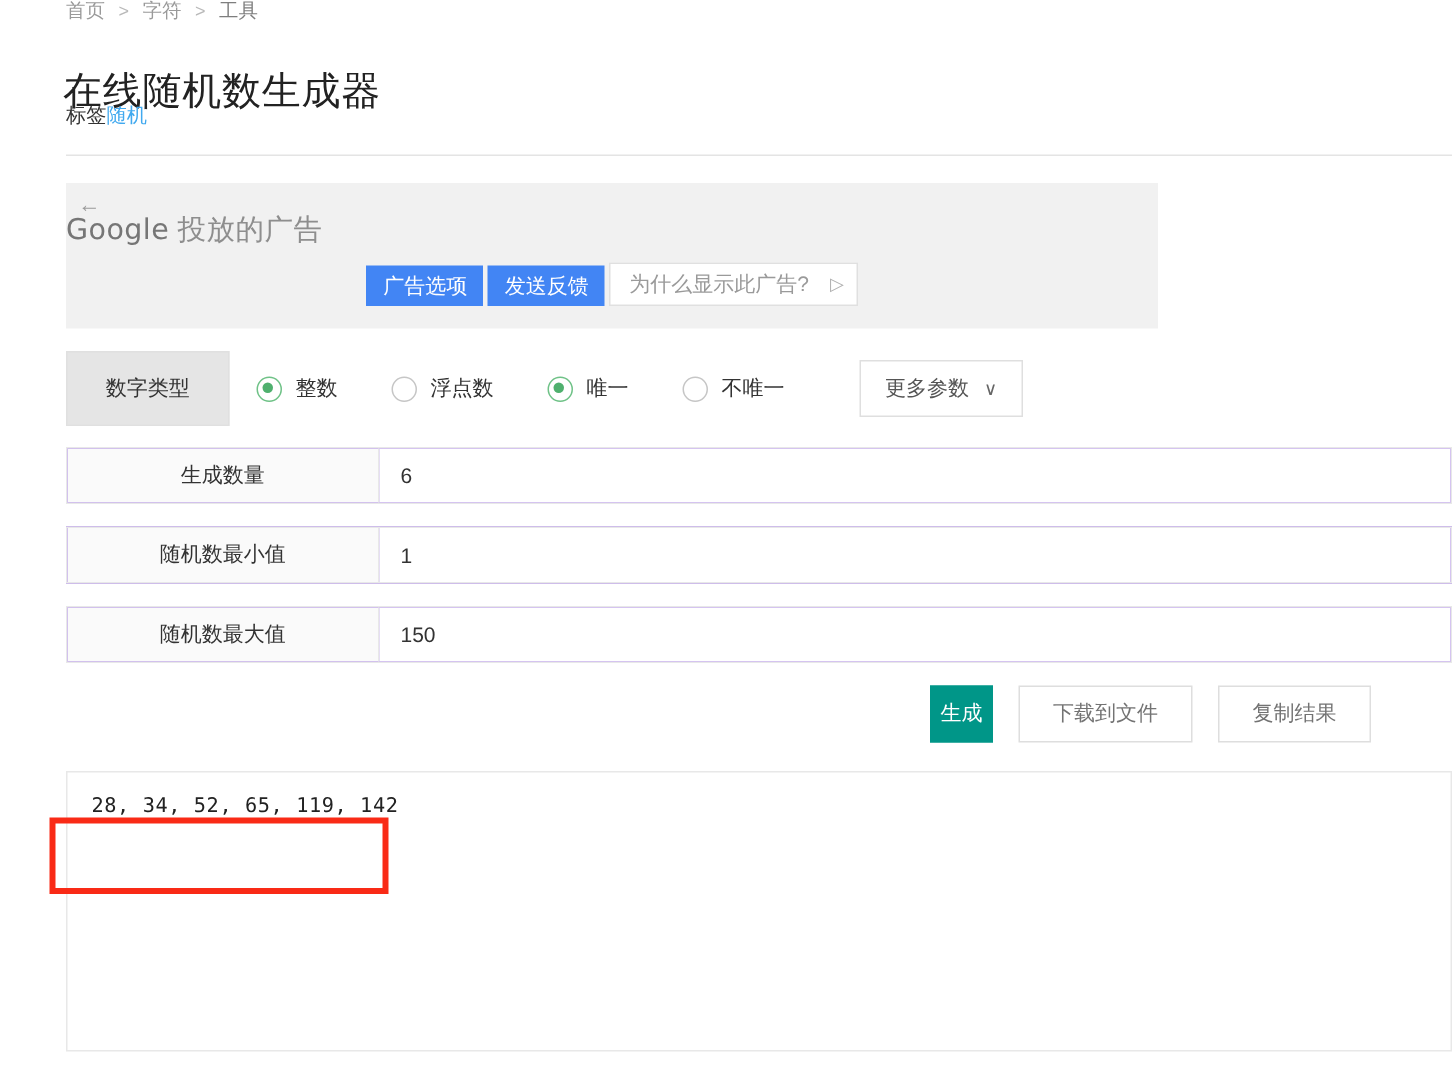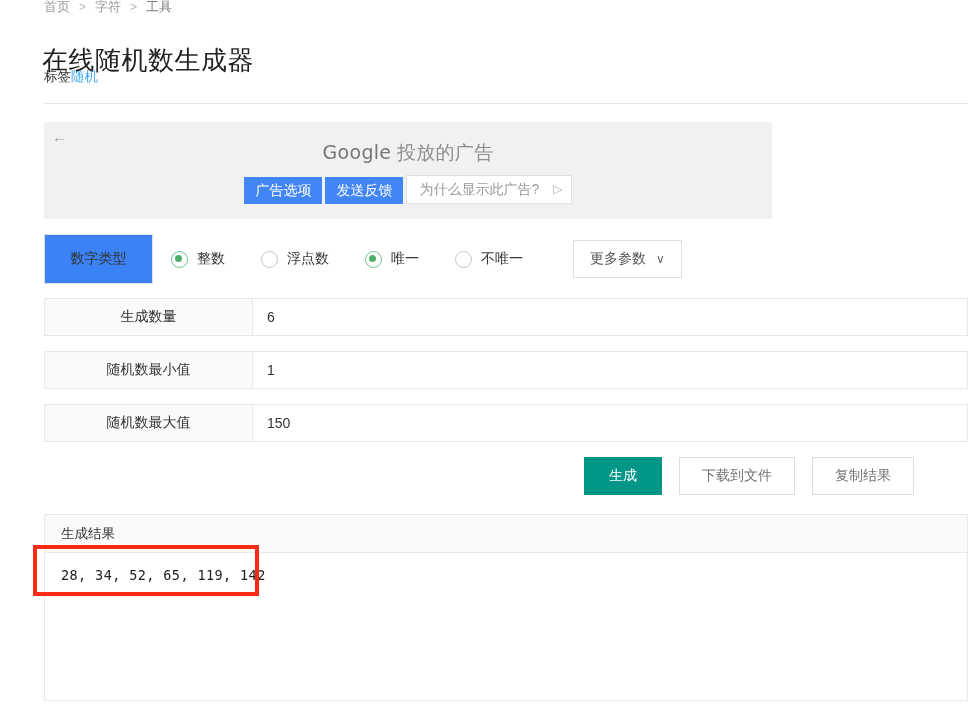--- a/index.html
+++ b/index.html
@@ -48,21 +48,21 @@
     position: absolute; left: 44px; top: 122px;
     width: 728px; height: 97px;
     background: #f1f1f1;
   }
   .ad-back {
     position: absolute; left: 8px; top: 7px;
     font-size: 15px; color: #9b9b9b; line-height: 1;
   }
   .ad-head {
     position: absolute; left: 0; top: 18px; width: 100%;
-    text-align: center; font-size: 19px; color: #8e8e8e;
+    text-align: left; font-size: 19px; color: #8e8e8e;
     letter-spacing: 0.3px;
   }
   .ad-head .g-logo { color: #767676; font-family: "DejaVu Sans", sans-serif; }
   .ad-buttons {
     position: absolute; left: 0; top: 53px; width: 100%;
     display: flex; justify-content: center; align-items: flex-end; gap: 3px;
   }
   .ad-btn {
     background: #4285f4; color: #ffffff;
     font-size: 14px; padding: 5px 11px 6px;
@@ -78,21 +78,21 @@
   }
   .ad-why .tri { color: #b0b0b0; font-size: 12px; }
 
   
   .opt-row {
     position: absolute; left: 44px; top: 240px;
     display: flex; align-items: center; height: 38px;
   }
   .opt-chip {
     height: 50px; min-width: 109px;
-    border: 1px solid #e0e0e0; background: #3b82f6;
+    border: 1px solid #e0e0e0; background: #e5e5e5;
     display: flex; align-items: center; justify-content: center;
     font-size: 14px; color: #333333; padding: 16px 14px;
   }
   .radio-item {
     display: flex; align-items: center; gap: 9px;
     font-size: 14px; color: #333333;
     margin-left: 18px; margin-right: 18px;
   }
   .radio {
     width: 17px; height: 17px; border-radius: 50%;
@@ -142,21 +142,21 @@
     display: flex; align-items: center; gap: 17px;
   }
   .btn {
     height: 38px; font-size: 14px;
     display: flex; align-items: center; justify-content: center;
     padding: 0 22px; border: 1px solid #dedede;
     background: #ffffff; color: #737373;
   }
   .btn.primary {
     background: #009688; color: #ffffff; border-color: #009688;
-    padding: 0 24px;
+    padding: 0 6px;
   }
 
   
   .result-panel {
     position: absolute; left: 44px; top: 514px;
     width: 924px; height: 187px;
     border: 1px solid #e8e8e8;
     background: #ffffff;
   }
   .result-head {
@@ -262,19 +262,18 @@
     <div class="field-value">150</div>
   </div>
 
   <div class="actions">
     <button class="btn primary">生成</button>
     <button class="btn">下载到文件</button>
     <button class="btn">复制结果</button>
   </div>
 
   <div class="result-panel">
-    <div class="result-head">生成结果</div>
     <div class="result-body">28, 34, 52, 65, 119, 142</div>
   </div>
 
   <div class="annot-box"></div>
 
 </div>
 
 </body></html>

